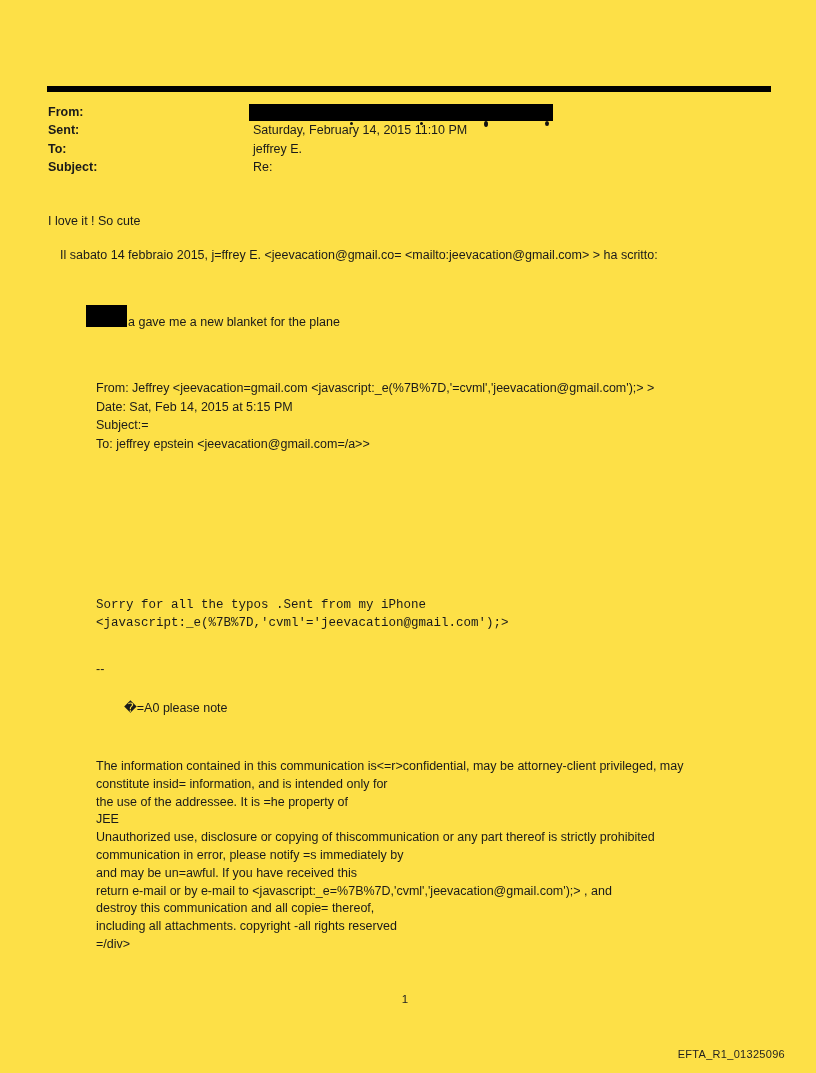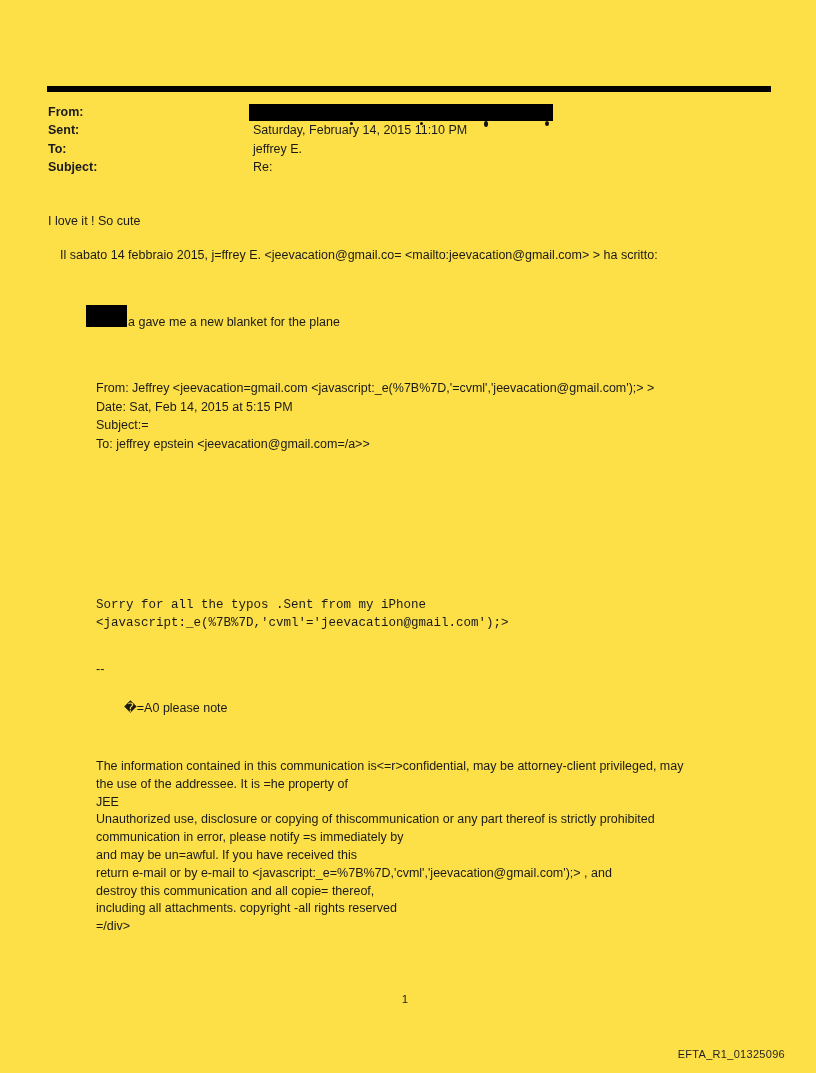--- a/index.html
+++ b/index.html
@@ -137,20 +137,21 @@
     <div>Sorry for all the typos .Sent from my iPhone</div>
     <div>&lt;javascript:_e(%7B%7D,'cvml'='jeevacation@gmail.com');&gt;</div>
   </div>
 
   <div class="textline" style="left:96px; top:662px;">--</div>
 
   <div class="textline" style="left:104px; top:700px;margin-left:20px;">�=A0 please note</div>
 
   <div class="textblock disclaimer-block" style="left:96px; top:739px;">
     <div>The information contained in this communication is&lt;=r&gt;confidential, may be attorney-client privileged, may</div>
+    <div>constitute insid= information, and is intended only for</div>
     <div>the use of the addressee. It is =he property of</div>
     <div>JEE</div>
     <div>Unauthorized use, disclosure or copying of thiscommunication or any part thereof is strictly prohibited</div>
     <div>communication in error, please notify =s immediately by</div>
     <div>and may be un=awful. If you have received this</div>
     <div>return e-mail or by e-mail to &lt;javascript:_e=%7B%7D,'cvml','jeevacation@gmail.com');&gt; , and</div>
     <div>destroy this communication and all copie= thereof,</div>
     <div>including all attachments. copyright -all rights reserved</div>
     <div>=/div&gt;</div>
   </div>

